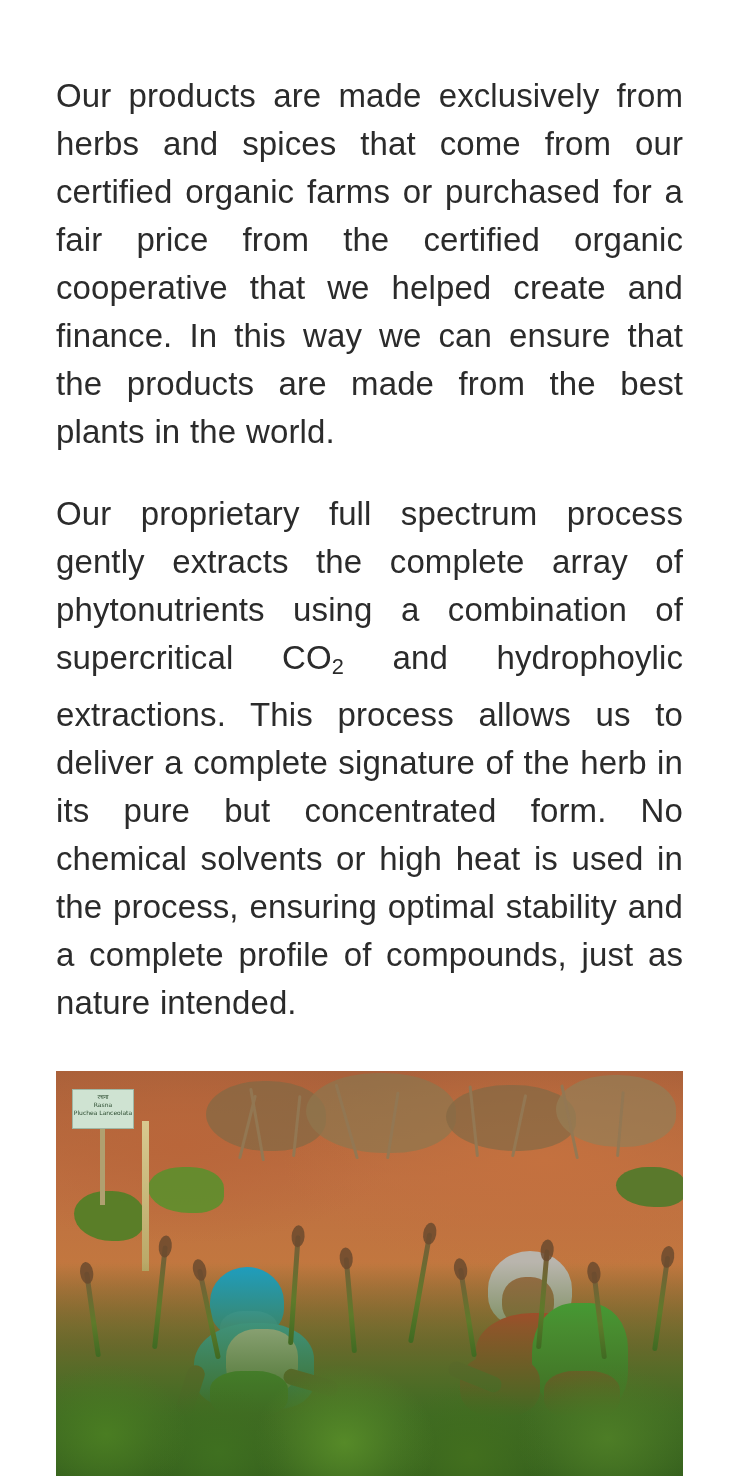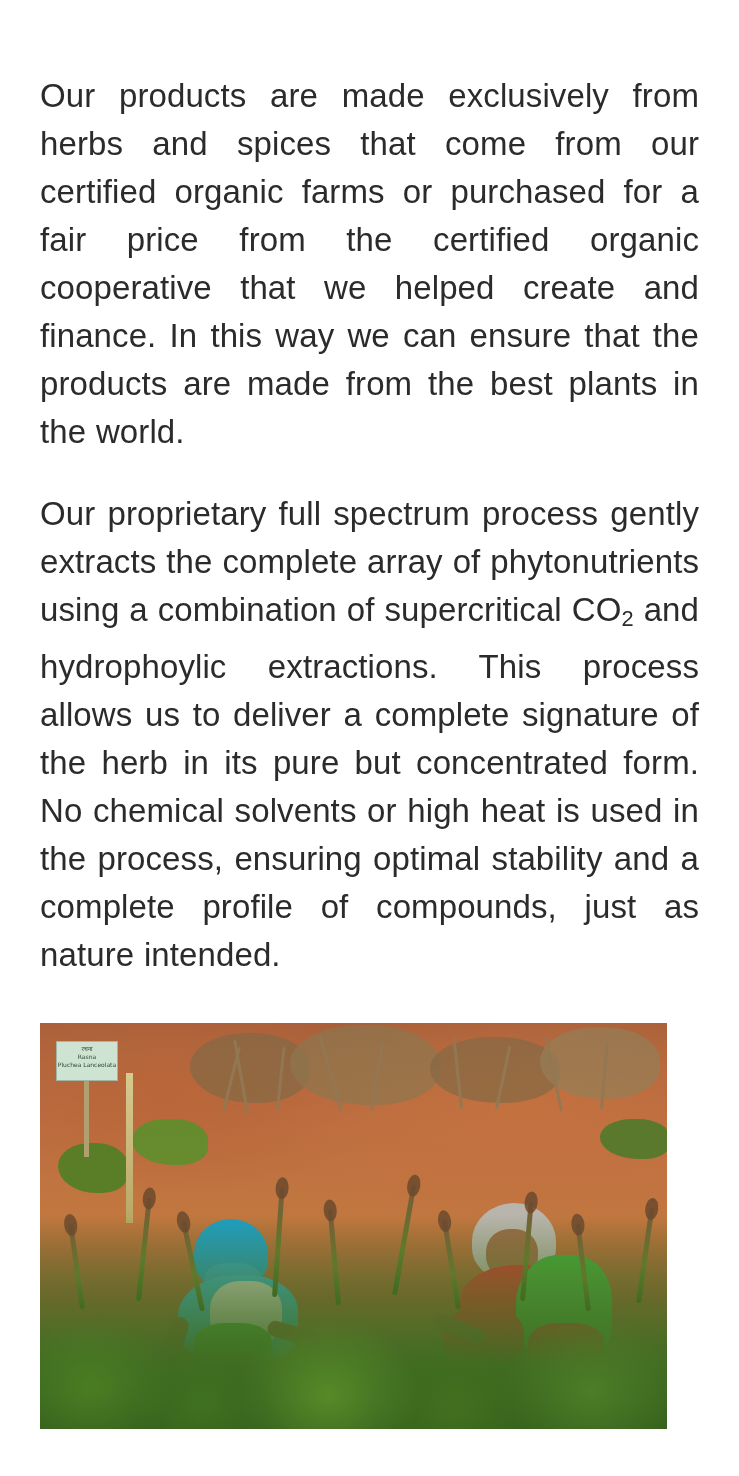--- a/index.html
+++ b/index.html
@@ -12,21 +12,21 @@
     height: 1476px;
     font-family: "Liberation Sans", sans-serif;
     color: #231f20;
     overflow: hidden;
   }
   .page {
     position: relative;
     width: 739px;
     height: 1476px;
     box-sizing: border-box;
-    padding: 0 40px;
+    padding: 0 56px;
   }
   .body-text {
     font-size: 33px;
     line-height: 48px;
     text-align: justify;
     text-align-last: left;
     color: #2b2b2b;
     letter-spacing: 0.1px;
     word-spacing: 0.5px;
   }

